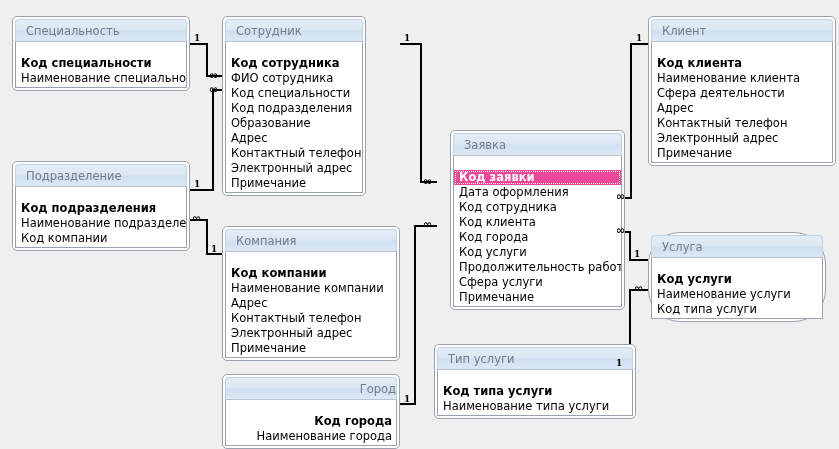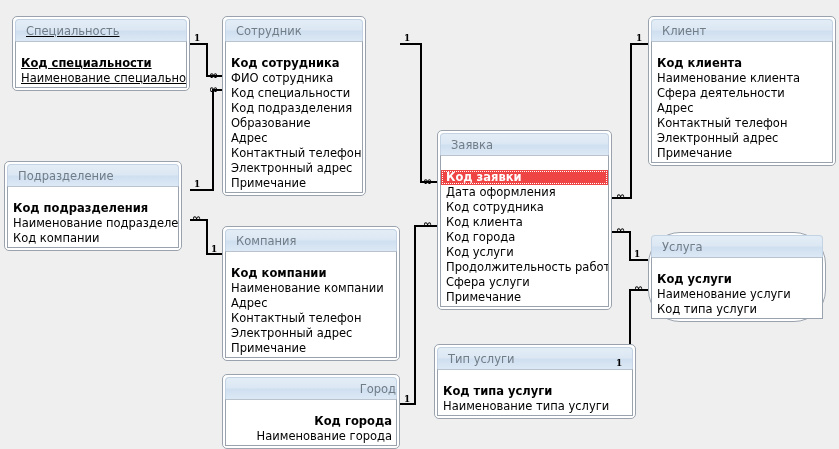--- a/index.html
+++ b/index.html
@@ -70,21 +70,21 @@
     line-height: 15px;
     height: 15px;
     padding: 0 4px 0 5px;
     color: #000;
     white-space: nowrap;
     overflow: hidden;
     box-sizing: border-box;
   }
   .fld.pk { font-weight: bold; }
   .fld.sel {
-    background: #ef4444;
+    background: #ec4899;
     color: #ffffff;
     outline: 1px dotted #ffffff;
     outline-offset: -2px;
   }
 
   
   .card {
     position: absolute;
     z-index: 6;
     font-size: 9px;
@@ -123,21 +123,21 @@
     <div class="card one" style="left: 404px; top: 34px;">1</div>
     <div class="card inf" style="left: 423px; top: 177px;">∞</div>
     <div class="card one" style="left: 404px; top: 395px;">1</div>
     <div class="card inf" style="left: 423px; top: 220px;">∞</div>
     <div class="card one" style="left: 636px; top: 34px;">1</div>
     <div class="card inf" style="left: 616px; top: 192px;">∞</div>
     <div class="card one" style="left: 634px; top: 250px;">1</div>
     <div class="card inf" style="left: 616px; top: 226px;">∞</div>
     <div class="card one" style="left: 616px; top: 359px;">1</div>
     <div class="card inf" style="left: 634px; top: 284px;">∞</div>
-    <div class="tbl" style="left: 12px; top: 16px; width: 178px; text-decoration: underline;">
+    <div class="tbl" style="left: 12px; top: 16px; width: 178px;">
       <div class="tbl-head">Специальность</div>
       <div class="tbl-body">
         <div class="fld pk">Код специальности</div>
         <div class="fld">Наименование специальности</div>
       </div>
     </div>
     <div class="tbl" style="left: 222px; top: 16px; width: 144px;">
       <div class="tbl-head">Сотрудник</div>
       <div class="tbl-body">
         <div class="fld pk">Код сотрудника</div>
@@ -156,29 +156,29 @@
       <div class="tbl-body">
         <div class="fld pk">Код клиента</div>
         <div class="fld">Наименование клиента</div>
         <div class="fld">Сфера деятельности</div>
         <div class="fld">Адрес</div>
         <div class="fld">Контактный телефон</div>
         <div class="fld">Электронный адрес</div>
         <div class="fld">Примечание</div>
       </div>
     </div>
-    <div class="tbl" style="left: 4px; top: 161px; width: 178px;">
+    <div class="tbl" style="left: 12px; top: 161px; width: 178px;">
       <div class="tbl-head">Подразделение</div>
       <div class="tbl-body">
         <div class="fld pk">Код подразделения</div>
         <div class="fld">Наименование подразделения</div>
         <div class="fld">Код компании</div>
       </div>
     </div>
-    <div class="tbl" style="left: 437px; top: 130px; width: 175px;">
+    <div class="tbl" style="left: 450px; top: 130px; width: 175px;">
       <div class="tbl-head">Заявка</div>
       <div class="tbl-body">
         <div class="fld pk sel">Код заявки</div>
         <div class="fld">Дата оформления</div>
         <div class="fld">Код сотрудника</div>
         <div class="fld">Код клиента</div>
         <div class="fld">Код города</div>
         <div class="fld">Код услуги</div>
         <div class="fld">Продолжительность работ</div>
         <div class="fld">Сфера услуги</div>

